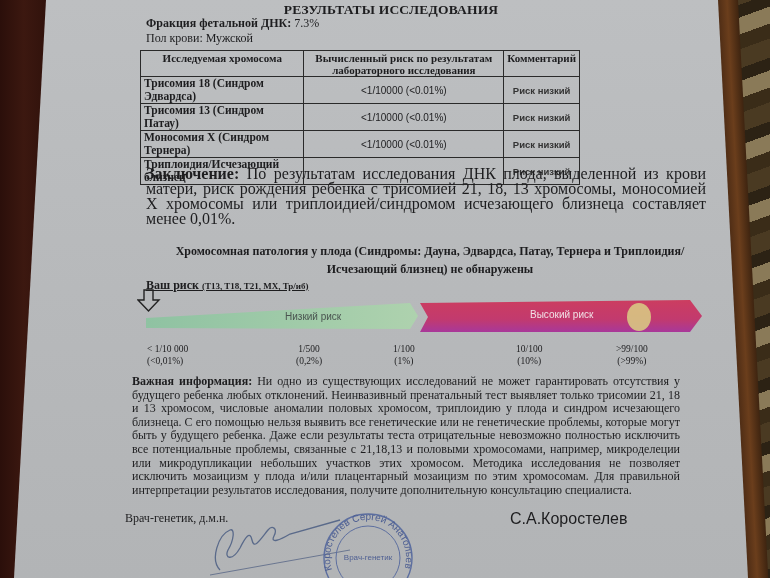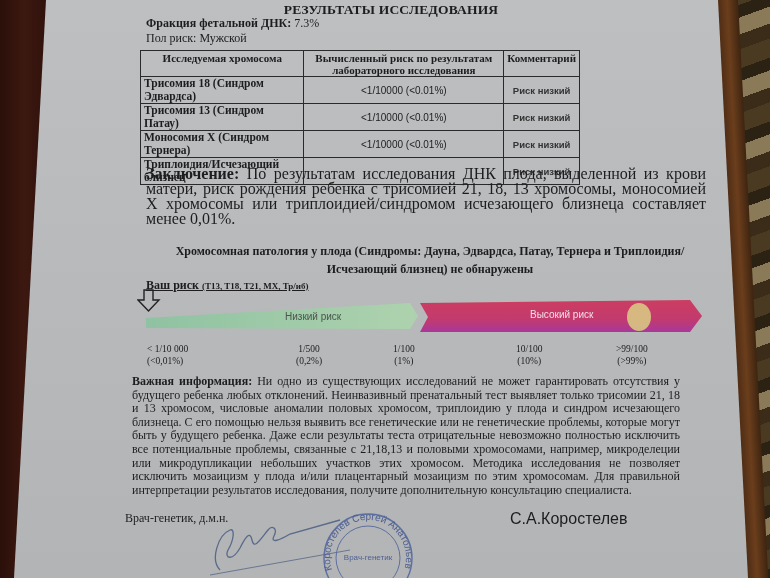--- a/index.html
+++ b/index.html
@@ -93,21 +93,21 @@
 
 <div class="paper"></div>
 
 <div class="abs title">РЕЗУЛЬТАТЫ ИССЛЕДОВАНИЯ</div>
 
 <div class="abs fraction">
   <b>Фракция фетальной ДНК:</b>
   <span>7.3%</span>
 </div>
 <div class="abs sex">
-  <span>Пол риск:</span>
+  <span>Пол крови:</span>
   <span>Мужской</span>
 </div>
 
 <table class="results">
   <tbody>
       <tr>
     <th>Исследуемая хромосома</th>
     <th>Вычисленный риск по результатам лабораторного исследования</th>
     <th>Комментарий</th>
   </tr>

